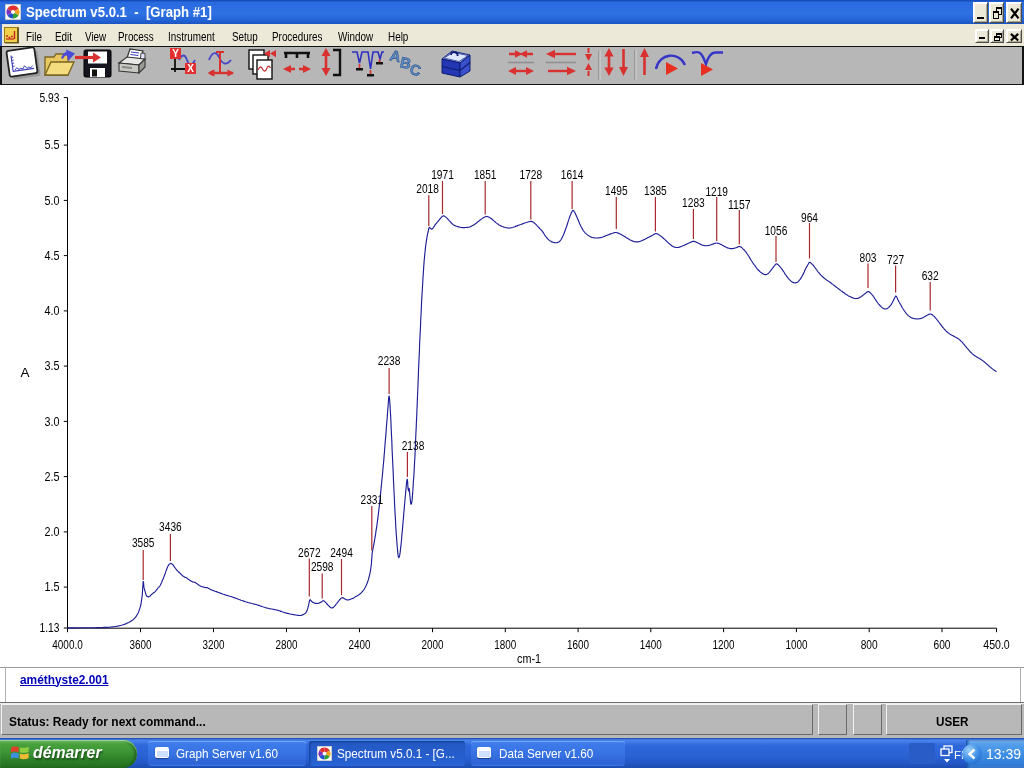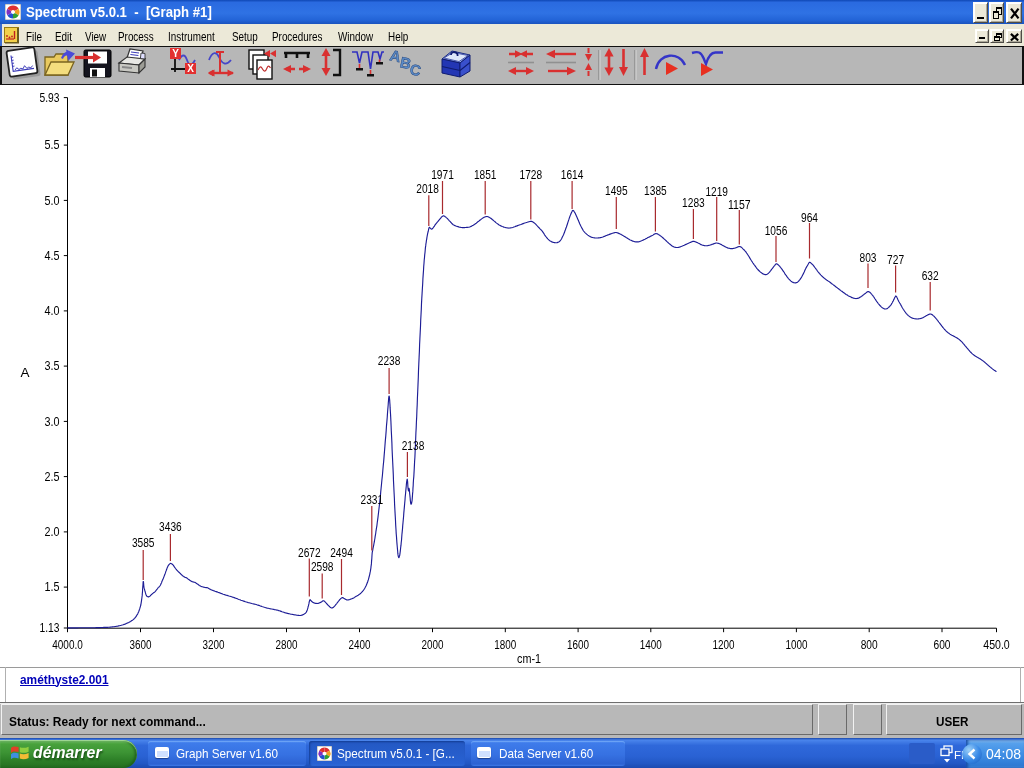--- a/index.html
+++ b/index.html
@@ -315,12 +315,12 @@
 <circle cx="11" cy="11" r="10" fill="url(#gch)"></circle>
     <defs>
 <radialGradient id="gch" cx="0.35" cy="0.3" r="0.9">
         <stop offset="0" stop-color="#9cd0f8"></stop>
         <stop offset="0.55" stop-color="#3c8ce8"></stop>
         <stop offset="1" stop-color="#1c60c0"></stop>
       </radialGradient>
     </defs>
 <path d="M13.5 6.5 L8.5 11 L13.5 15.5" stroke="#fff" stroke-width="2.4" fill="none"></path>
   </svg>
-<div style="position:absolute;left:986px;top:746px;font:14px 'Liberation Sans';color:#fff">04:08</div>
+<div style="position:absolute;left:986px;top:746px;font:14px 'Liberation Sans';color:#fff">13:39</div>
 </body></html>

